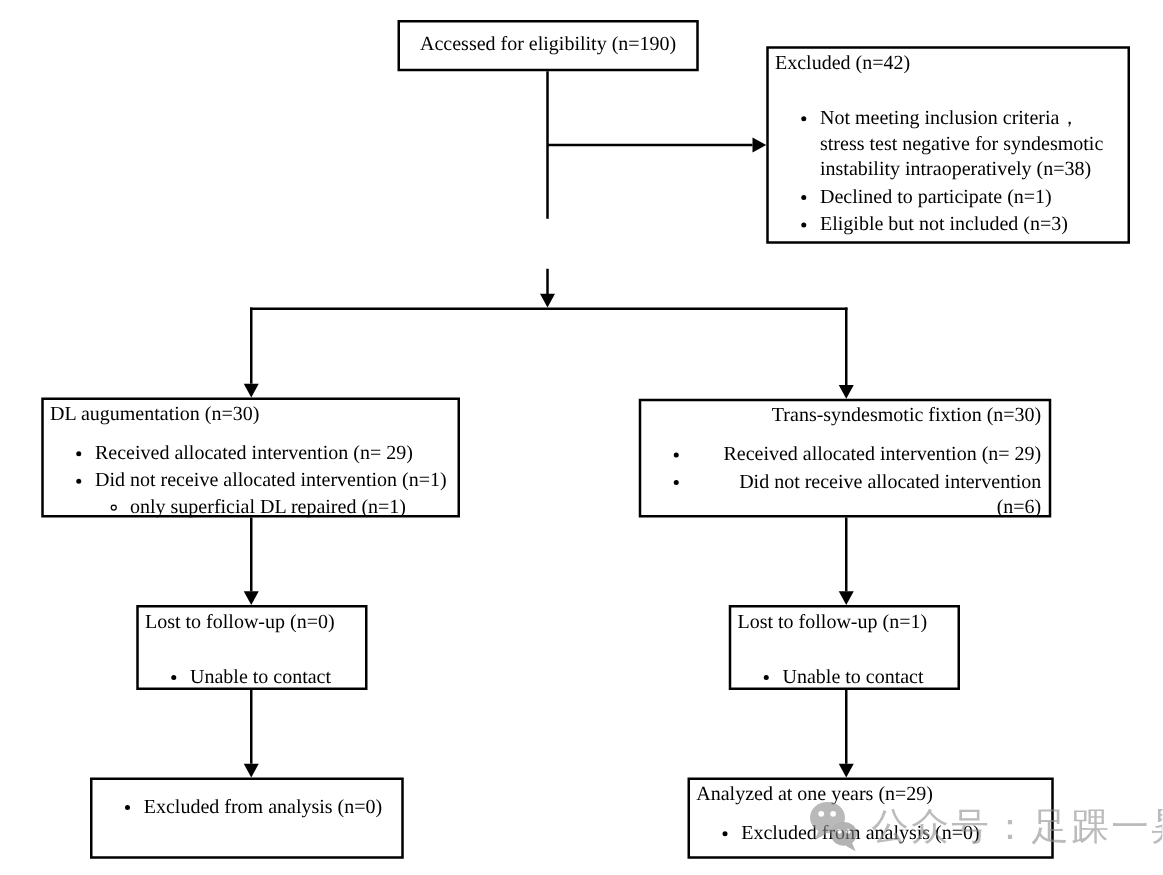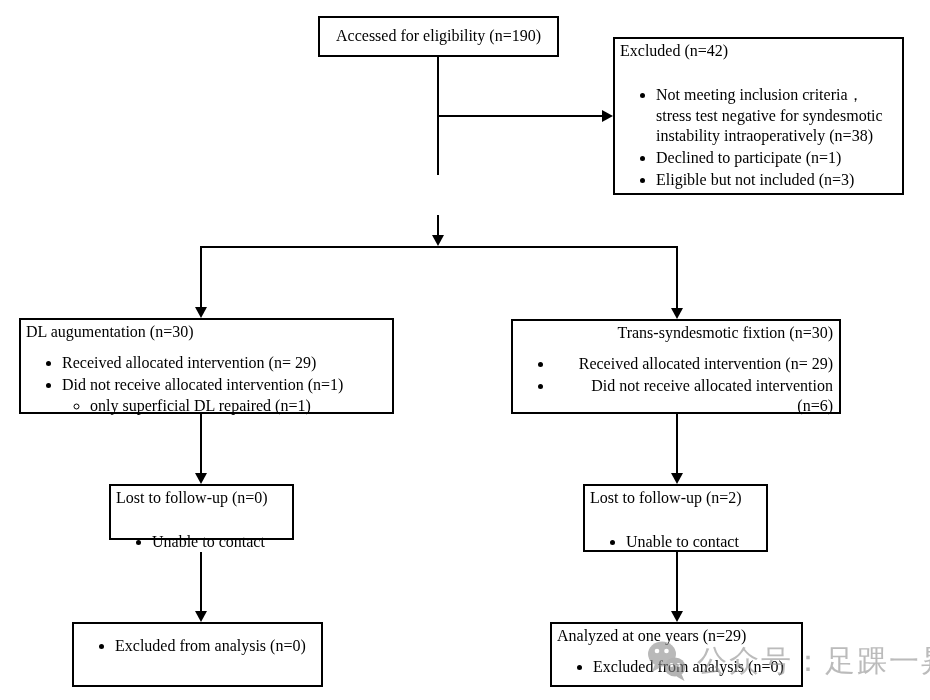--- a/index.html
+++ b/index.html
@@ -129,60 +129,60 @@
   <div class="box content-box" style="left:613px; top:37px; width:291px; height:158px;">
     <div>Excluded (n=42)</div>
     <ul>
       <li>Not meeting inclusion criteria，stress test negative for syndesmotic instability intraoperatively (n=38)</li>
       <li>Declined to participate (n=1)</li>
       <li>Eligible but not included (n=3)</li>
     </ul>
   </div>
 
 
-  <div class="box content-box" style="left:19px; top:318px; width:375px; height:96px;">
+  <div class="box content-box" style="left:33px; top:318px; width:335px; height:96px;">
     <div>DL augumentation (n=30)</div>
     <ul class="tight">
       <li>Received allocated intervention (n= 29)</li>
       <li>Did not receive allocated intervention (n=1)</li>
       <ul class="sub-list">
         <li>only superficial DL repaired (n=1)</li>
       </ul>
     </ul>
   </div>
 
   <div class="box content-box" style="left:511px; top:319px; width:330px; height:95px;text-align:right;">
     <div>Trans-syndesmotic fixtion (n=30)</div>
     <ul class="tight">
       <li>Received allocated intervention (n= 29)</li>
       <li>Did not receive allocated intervention (n=6)</li>
     </ul>
   </div>
 
-  <div class="box content-box" style="left:109px; top:484px; width:185px; height:56px;">
+  <div class="box content-box" style="left:109px; top:484px; width:185px; height:68px;">
     <div>Lost to follow-up (n=0)</div>
     <ul>
       <li>Unable to contact</li>
     </ul>
   </div>
 
   <div class="box content-box" style="left:583px; top:484px; width:185px; height:68px;">
-    <div>Lost to follow-up (n=2)</div>
+    <div>Lost to follow-up (n=1)</div>
     <ul>
       <li>Unable to contact</li>
     </ul>
   </div>
 
   <div class="box content-box" style="left:72px; top:622px; width:251px; height:65px;">
     <ul class="tight">
       <li>Excluded from analysis (n=0)</li>
     </ul>
   </div>
 
-  <div class="box content-box" style="left:550px; top:622px; width:253px; height:65px;">
+  <div class="box content-box" style="left:550px; top:622px; width:293px; height:65px;">
     <div>Analyzed at one years (n=29)</div>
     <ul class="tight">
       <li>Excluded from analysis (n=0)</li>
     </ul>
   </div>
 
   <div class="watermark">
     <span class="wechat-icon-wrap">
       <svg width="46" height="46" viewBox="0 0 46 46" xmlns="http://www.w3.org/2000/svg">
         <ellipse cx="18" cy="16" rx="14" ry="12.5" fill="#8f8f8f"></ellipse>

